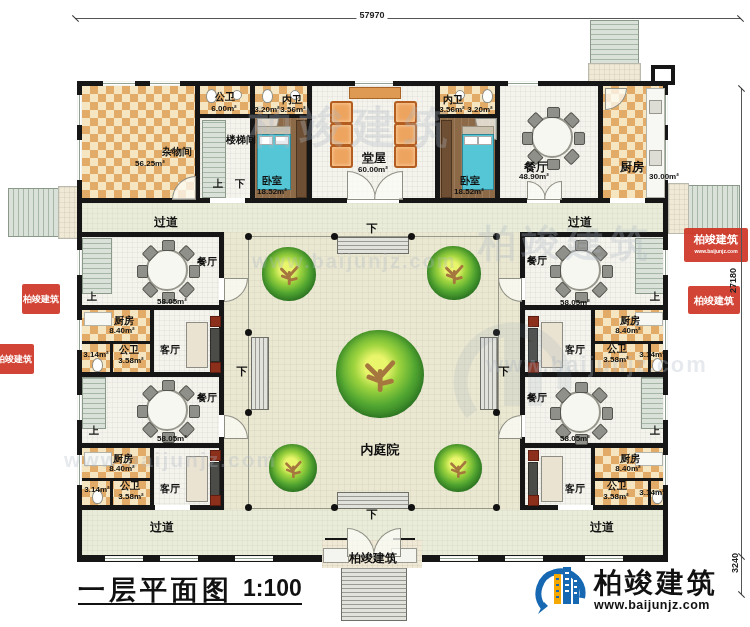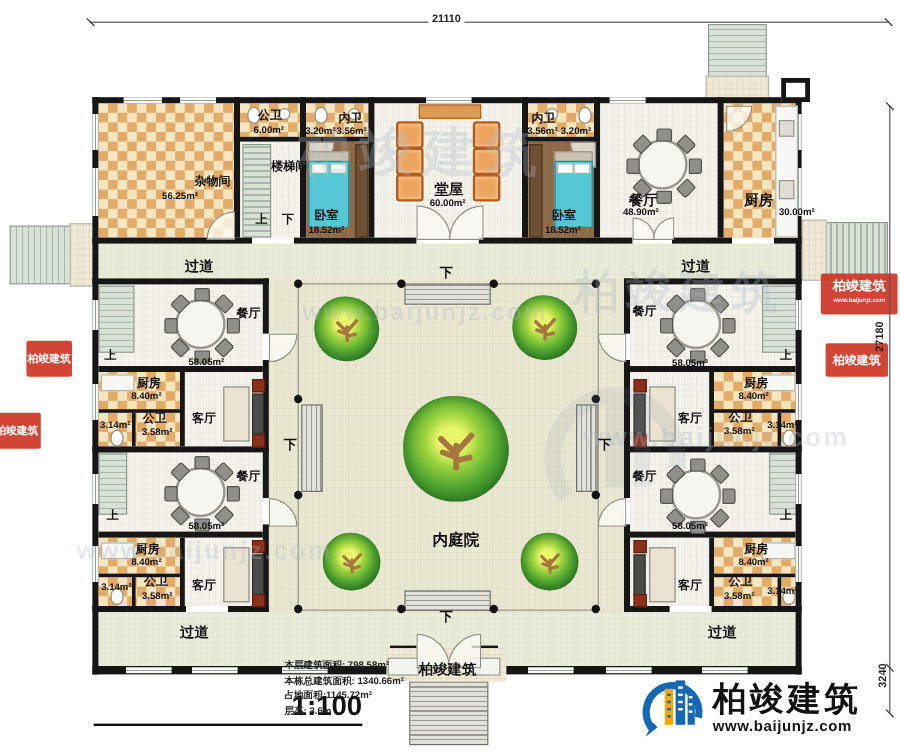--- a/index.html
+++ b/index.html
@@ -462,21 +462,21 @@
   <span class="lbl" style="left:380px;top:450px;font-size:13px;">内庭院</span>
   <span class="lbl" style="left:372px;top:229px;font-size:11px;">下</span>
   <span class="lbl" style="left:372px;top:515px;font-size:11px;">下</span>
   <span class="lbl" style="left:242px;top:372px;font-size:11px;">下</span>
   <span class="lbl" style="left:504px;top:372px;font-size:11px;">下</span>
   <span class="lbl" style="left:373px;top:558px;font-size:12px;">柏竣建筑</span>
 
   <div class="dim-line" style="left:75px;top:18px;width:666px;height:1px;"></div>
   <div class="tick" style="left:71px;top:18px;"></div>
   <div class="tick" style="left:736px;top:18px;"></div>
-  <span class="dim-lbl" style="left:372px;top:15px;">21110</span>
+  <span class="dim-lbl" style="left:372px;top:15px;">57970</span>
   <div class="dim-line" style="left:741px;top:88px;width:1px;height:506px;"></div>
   <div class="tick" style="left:737px;top:88px;"></div>
   <div class="tick" style="left:737px;top:556px;"></div>
   <div class="tick" style="left:737px;top:594px;"></div>
   <span class="vdim" style="left:728px;top:268px;">27180</span>
   <span class="vdim" style="left:730px;top:553px;">3240</span>
 
   <span class="wm" style="left:248px;top:98px;font-size:44px;letter-spacing:8px;">柏竣建筑</span>
   <span class="wm" style="left:252px;top:250px;font-size:20px;letter-spacing:2px;">www.baijunjz.com</span>
   <span class="wm" style="left:478px;top:218px;font-size:38px;letter-spacing:6px;">柏竣建筑</span>
@@ -497,29 +497,24 @@
     <span>柏竣建筑</span>
   </div>
   <div class="stamp" style="left:684px;top:228px;width:64px;height:34px;font-size:11px;line-height:12px;">
     <span>柏竣建筑</span>
     <span style="font-size:5px;">www.baijunjz.com</span>
   </div>
   <div class="stamp" style="left:688px;top:286px;width:52px;height:28px;font-size:10px;line-height:11px;">
     <span>柏竣建筑</span>
   </div>
 
+  <span class="title" style="left:78px;top:572px;font-size:27px;letter-spacing:4px;">一层平面图</span>
   <span class="title" style="left:243px;top:575px;font-size:23px;">1:100</span>
   <div class="abs" style="left:78px;top:603px;width:224px;height:2px;background:#111;z-index:45;"></div>
 
-  <div class="info-block" style="left:237px;top:549px;">
-    <span>本层建筑面积: 798.58m²</span>
-    <span>本栋总建筑面积: 1340.66m²</span>
-    <span>占地面积:1145.72m²</span>
-    <span>层高: 3.6m</span>
-  </div>
 
   <div class="abs" style="left:534px;top:558px;width:56px;height:60px;z-index:45;">
     <svg width="56" height="60" viewBox="0 0 56 60">
       <path d="M10 50 A22 22 0 1 1 48 40" fill="none" stroke="#1668b3" stroke-width="6"></path>
       <path d="M4 56 L14 48 L10 44 Z" fill="#1668b3"></path>
       <rect x="20" y="16" width="7" height="30" fill="#f5a800"></rect>
       <rect x="29" y="9" width="8" height="37" fill="#1668b3"></rect>
       <rect x="39" y="18" width="6" height="28" fill="#1668b3"></rect>
       <rect x="22" y="20" width="3" height="2" fill="#1668b3"></rect>
         <rect x="22" y="26" width="3" height="2" fill="#1668b3"></rect>

